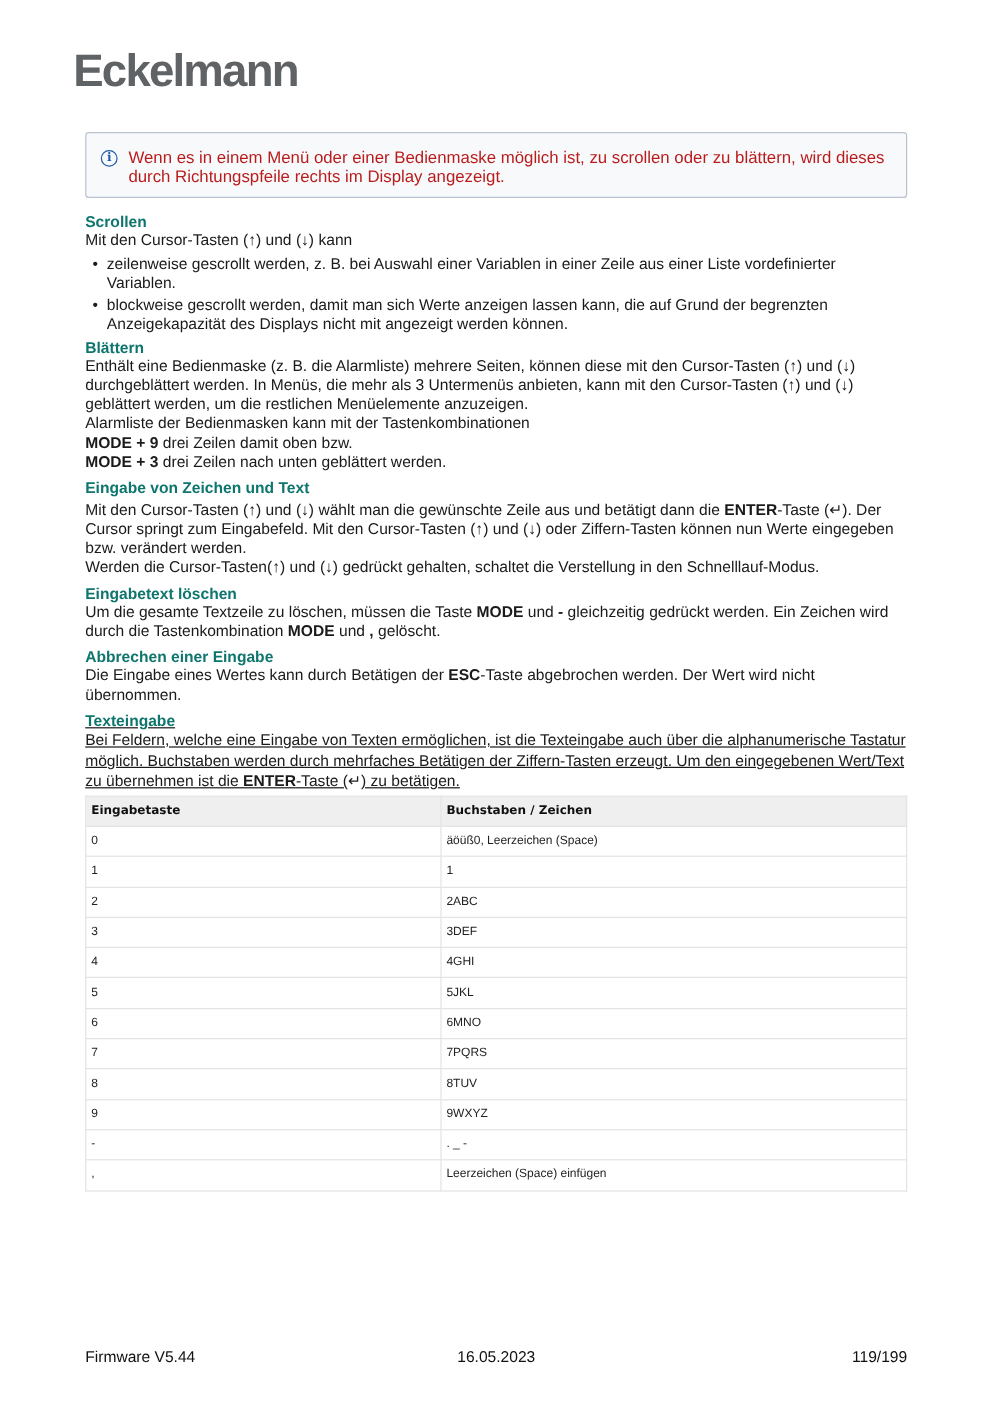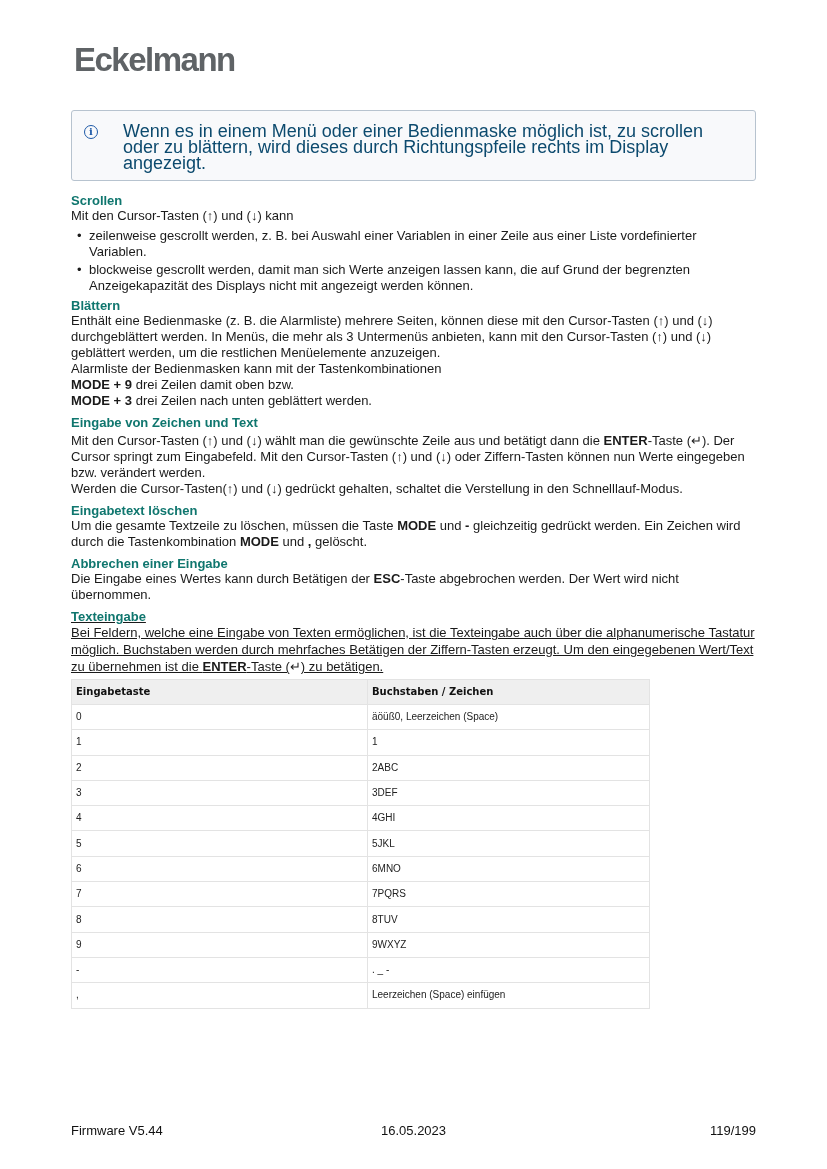--- a/index.html
+++ b/index.html
@@ -1,31 +1,31 @@
 <!DOCTYPE html>
 <html><head>
 <meta charset="utf-8">
 <style>
   * { box-sizing: border-box; margin: 0; padding: 0; }
   html, body { width: 827px; height: 1169px; background: #ffffff; }
   body { position: relative; font-family: "Liberation Sans", sans-serif; color: #1a1a1a; font-size: 13px; line-height: 16px; overflow: hidden; }
-  .logo { position: absolute; left: 74px; top: 42px; font-family: "Liberation Sans", sans-serif; font-weight: bold; font-size: 33px; letter-spacing: -1.5px; color: #5f6366; line-height: 36px; }
+  .logo { position: absolute; left: 61px; top: 42px; font-family: "Liberation Sans", sans-serif; font-weight: bold; font-size: 38px; letter-spacing: -1.5px; color: #5f6366; line-height: 36px; }
   .content { position: absolute; left: 71px; top: 110px; width: 685px; }
   .info-box { border: 1px solid #b7c3cf; border-radius: 3px; background: #f8f9fb; padding: 12px 16px 9px 12px; display: flex; align-items: flex-start; margin-bottom: 12px; }
   .info-icon { width: 14px; height: 14px; border: 1.5px solid #1e5aa8; border-radius: 50%; color: #1e5aa8; font-size: 10px; font-weight: bold; line-height: 11px; text-align: center; margin-right: 9px; margin-top: 2px; flex: none; font-family: "DejaVu Serif", serif; }
-  .info-text { font-size: 18px; line-height: 16px; color: #0c4a6e; margin-left: 16px; }
+  .info-text { font-size: 14px; line-height: 16px; color: #b91c1c; }
   h3 { font-size: 13px; font-weight: bold; line-height: 15px; color: #0f766e; }
   p { font-size: 13px; line-height: 16px; }
   .section { margin-bottom: 4px; }
   ul { list-style: none; margin: 4px 0 0 0; }
   ul li { position: relative; padding-left: 18px; line-height: 16px; margin-bottom: 2px; }
   ul li::before { content: "•"; position: absolute; left: 6px; top: 0; }
   b { font-weight: bold; }
   .enter-glyph { display: inline-block; font-size: 13px; }
-  table { width: 579px; border-collapse: collapse; margin-top: 2px; font-size: 10px; }
+  table { width: 685px; border-collapse: collapse; margin-top: 2px; font-size: 10px; }
   th { background: #efefef; text-align: left; font-family: "DejaVu Sans", sans-serif; font-weight: bold; font-size: 10px; padding: 0 4px; height: 25px; border: 1px solid #e3e3e3; color: #111; }
   td { text-align: left; font-size: 10px; padding: 0 4px; height: 25.3px; border: 1px solid #e3e3e3; color: #222; }
   td.c1, th.c1 { width: 296px; }
   .footer { position: absolute; top: 1123px; left: 71px; width: 685px; font-size: 13px; display: flex; justify-content: space-between; color: #111; gap: 19px; }
   .footer span.mid { position: absolute; left: 310px; }
 </style>
 </head>
 <body>
 
 <div class="logo">Eckelmann</div>

